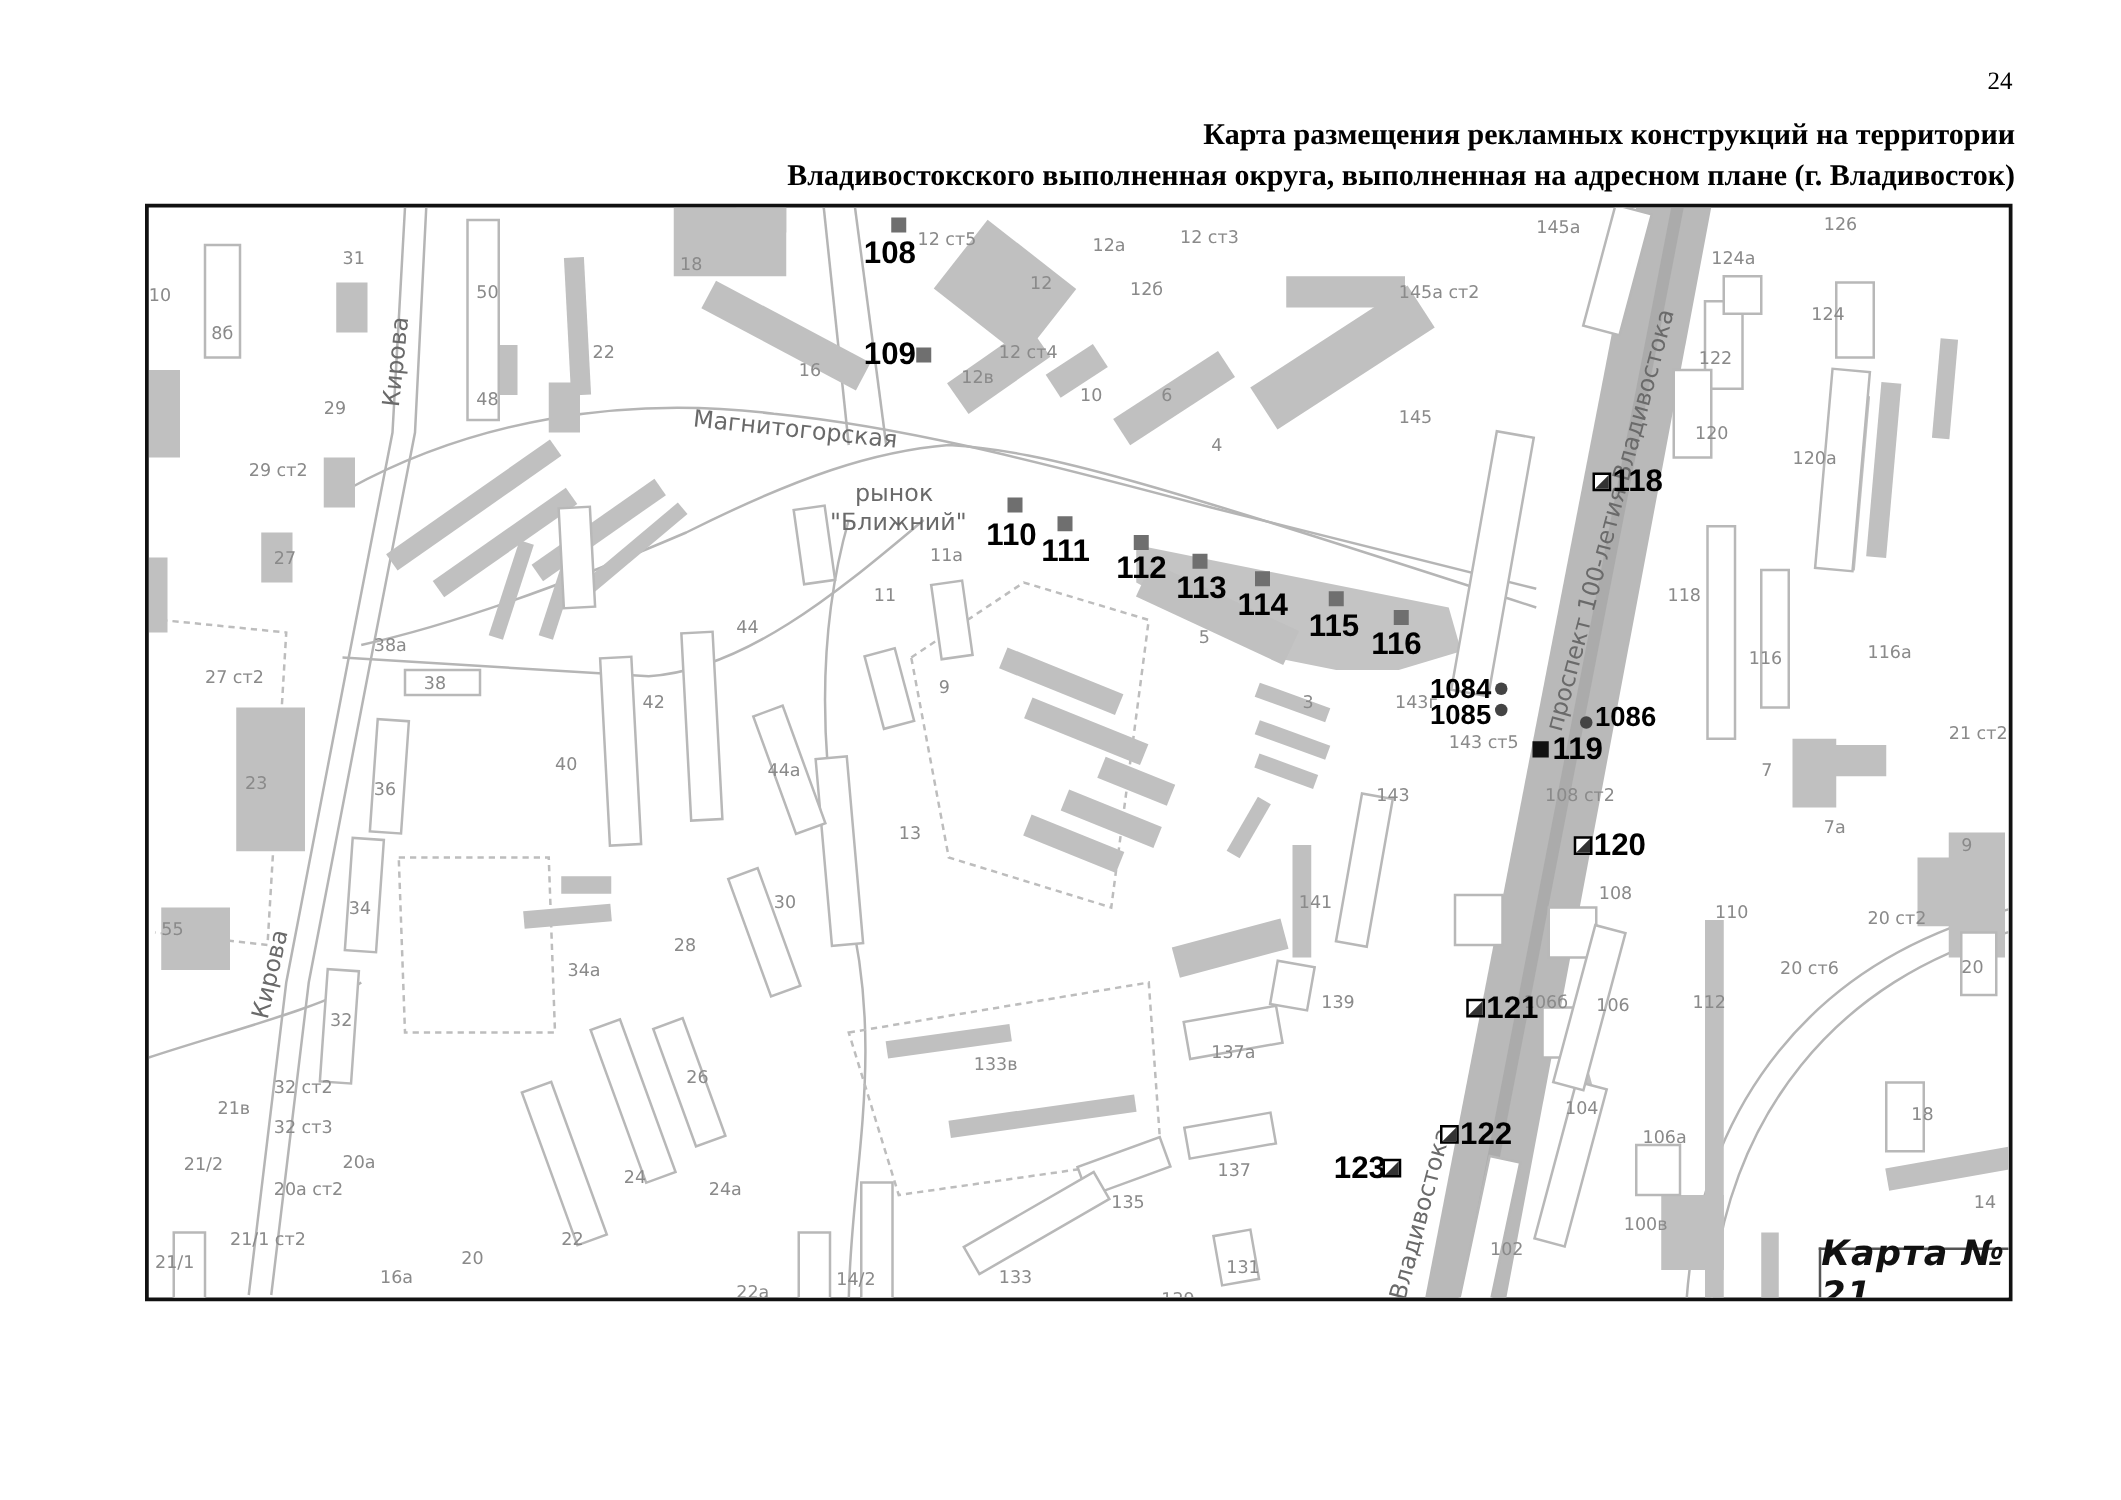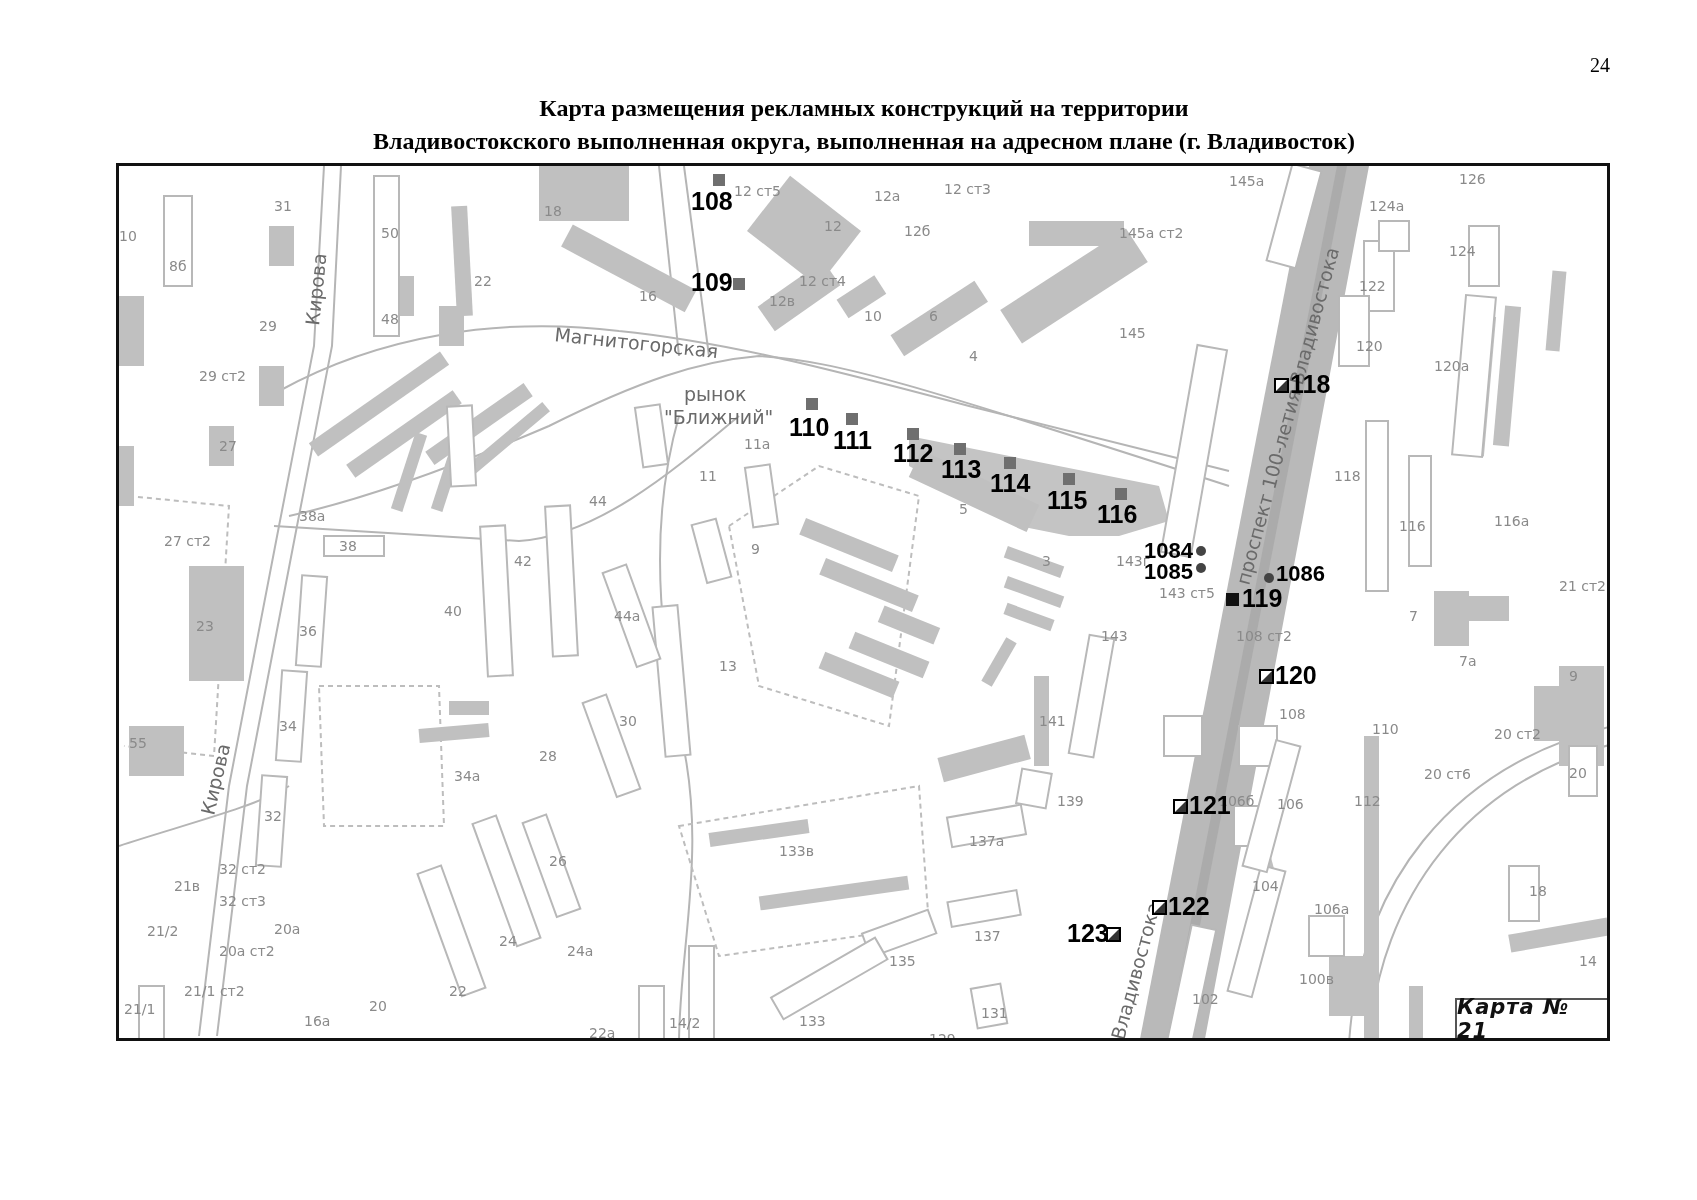--- a/index.html
+++ b/index.html
@@ -1,23 +1,23 @@
 <!DOCTYPE html>
 <html><head>
 <meta charset="utf-8">
 <style>
   html, body { margin:0; padding:0; background:#ffffff; }
   body { width:1697px; height:1200px; position:relative; overflow:hidden; font-family:"Liberation Serif", serif; }
   .page-num { position:absolute; left:1590px; top:54px; font-size:20px; color:#000; font-family:"Liberation Serif", serif; }
-  .title { position:absolute; left:116px; width:1496px; text-align:center; font-weight:bold; font-size:24px; color:#000; font-family:"Liberation Serif", serif; line-height:30px; }
+  .title { position:absolute; left:116px; width:1496px; text-align:right; font-weight:bold; font-size:24px; color:#000; font-family:"Liberation Serif", serif; line-height:30px; }
   .title.l1 { top:93px; }
   .title.l2 { top:126px; }
   .map { position:absolute; left:116px; top:163px; width:1494px; height:878px; border:3px solid #111; box-sizing:border-box; background:#fff; overflow:hidden; }
   .map svg { position:absolute; left:0; top:0; }
-  .map-no { position:absolute; right:0; bottom:0; width:152px; height:40px; background:#fff; border-left:2px solid #555; border-top:2px solid #555; box-sizing:border-box; display:flex; align-items:center; justify-content:center; font-family:"DejaVu Sans", sans-serif; font-weight:bold; font-style:italic; font-size:21px; color:#111; letter-spacing:1px; }
+  .map-no { position:absolute; right:0; bottom:0; width:152px; height:40px; background:#fff; border-left:2px solid #555; border-top:2px solid #555; box-sizing:border-box; display:flex; align-items:center; justify-content:center; font-family:"DejaVu Sans", sans-serif; font-weight:bold; font-style:italic; font-size:28px; color:#111; letter-spacing:1px; }
   .bld { fill:#c0c0c0; }
   .bldw { fill:#fff; stroke:#b8b8b8; stroke-width:2; }
   .road { fill:none; stroke:#b5b5b5; stroke-width:2; }
   .dash { fill:none; stroke:#bdbdbd; stroke-width:2; stroke-dasharray:5 4; }
   .hlbl { font-family:"DejaVu Sans", sans-serif; font-size:14px; fill:#8a8a8a; }
   .street { font-family:"DejaVu Sans", sans-serif; font-size:19px; fill:#6a6a6a; }
   .mk { font-family:"Liberation Sans", sans-serif; font-weight:bold; font-size:25px; fill:#000; }
   .mk-sq { fill:#6f6f6f; }
 </style>
 </head>

